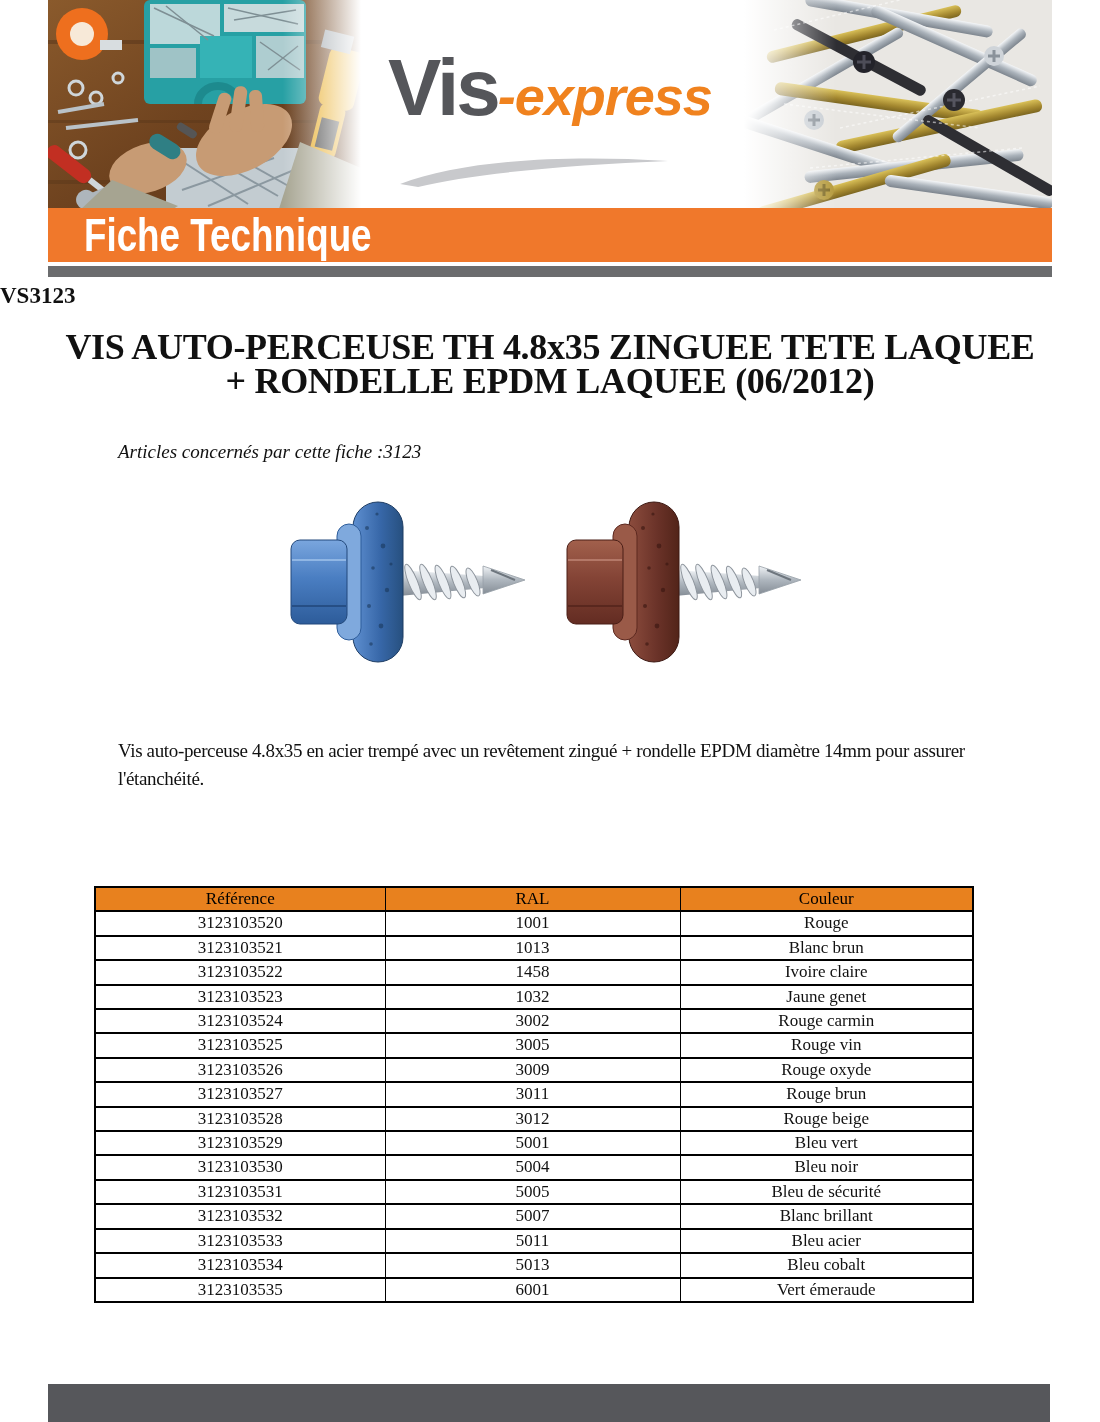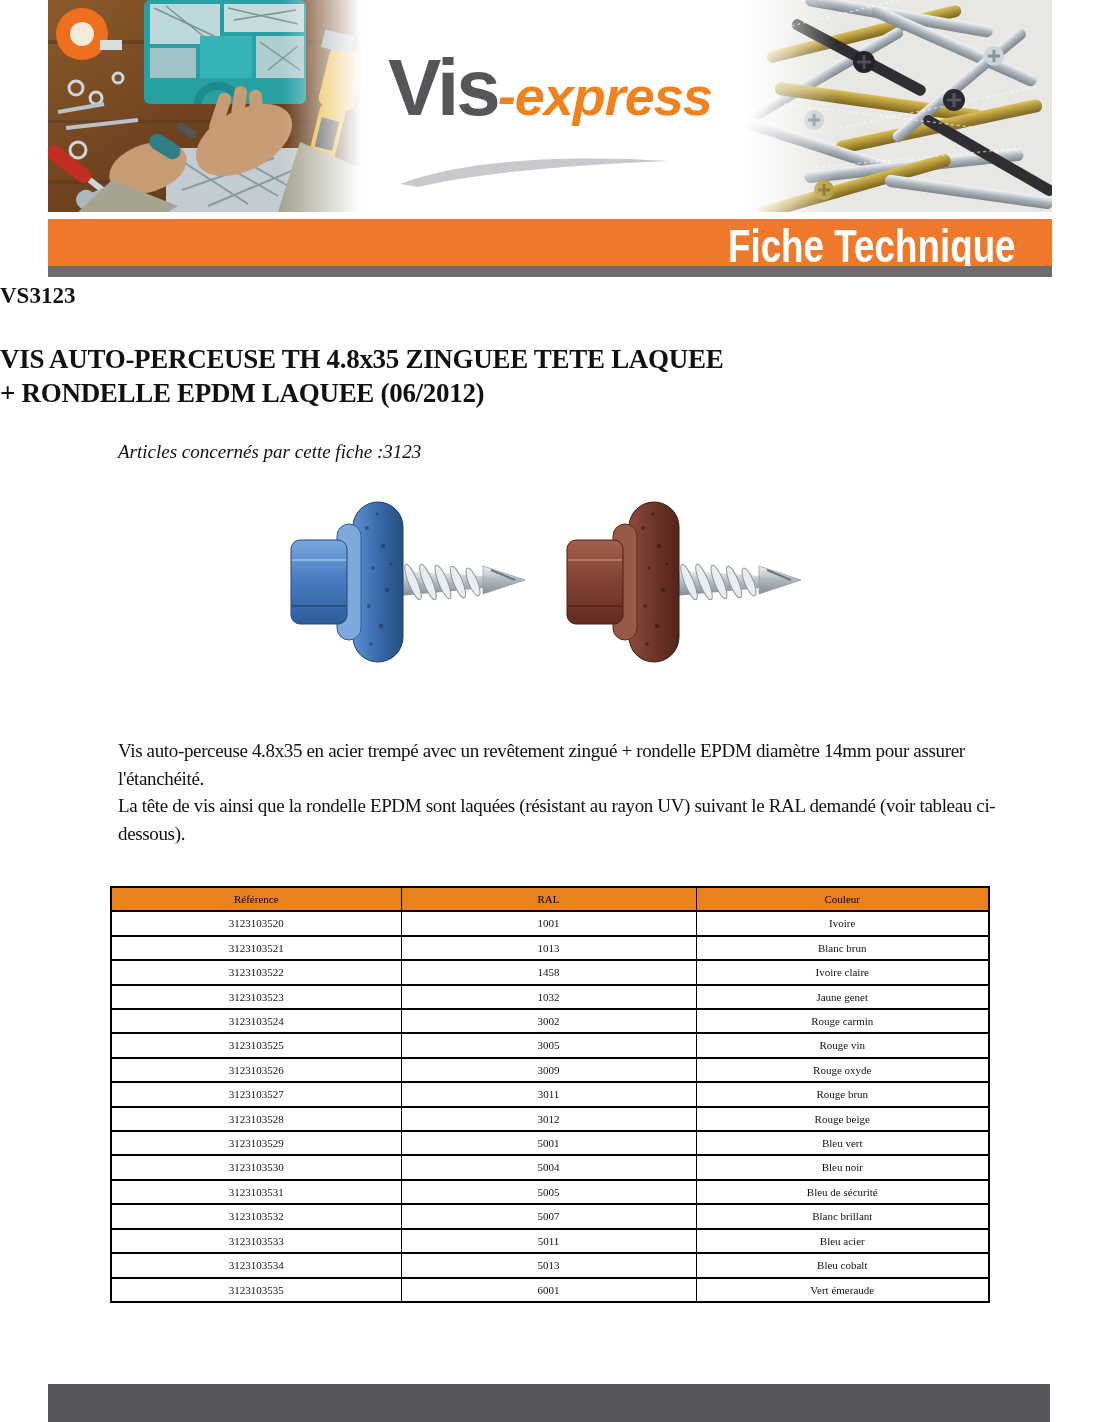--- a/index.html
+++ b/index.html
@@ -13,46 +13,46 @@
   .photo-right{right:0;width:308px;}
   .photo svg{display:block;width:100%;height:100%;}
 
   .logo{position:absolute;left:50%;top:50px;transform:translateX(-50%);text-align:left;white-space:nowrap;}
   .logo-line{font-family:"Liberation Sans",sans-serif;line-height:76px;}
   .logo-vis{font-size:80px;font-weight:bold;color:#55565A;letter-spacing:-3px;}
   .logo-express{font-size:54px;font-weight:bold;font-style:italic;color:#F0821E;letter-spacing:-1px;}
   .swoosh{display:block;margin:2px 0 0 6px;}
 
   
-  .banner{position:absolute;left:48px;top:219px;width:1004px;height:54px;background:#F0782B;
-          display:flex;align-items:center;justify-content:flex-end;}
+  .banner{position:absolute;left:48px;top:208px;width:1004px;height:54px;background:#F0782B;
+          display:flex;align-items:center;justify-content:flex-start;}
   .banner-text{display:inline-block;transform:scaleX(0.8);transform-origin:center;
                font-family:"Liberation Sans",sans-serif;font-weight:bold;font-size:46px;
                color:#ffffff;letter-spacing:0px;white-space:nowrap;}
   .divider{position:absolute;left:48px;top:266px;width:1004px;height:11px;background:#6B6C6E;}
 
   
   .doc-code{position:absolute;left:0;top:283px;width:1100px;text-align:left;
             font-weight:bold;font-size:23px;}
-  .doc-title{position:absolute;left:0;top:342px;width:1100px;
-             font-weight:bold;font-size:27px;line-height:34px;letter-spacing:-0.3px;}
+  .doc-title{position:absolute;left:0;top:330px;width:1100px;text-align:center;
+             font-weight:bold;font-size:36px;line-height:34px;letter-spacing:-0.3px;}
   .articles-note{position:absolute;left:118px;top:441px;font-style:italic;font-size:19px;}
 
   
   .product-images{position:absolute;left:0;top:494px;width:1100px;display:flex;
                   justify-content:center;gap:26px;}
   .product-images svg{display:block;}
 
   
   .description{position:absolute;left:118px;top:737px;width:882px;font-size:19px;
                line-height:27.5px;letter-spacing:-0.35px;}
 
   
-  table.ral{position:absolute;left:110px;top:886px;width:878px;border-collapse:collapse;
-            font-size:11px;table-layout:fixed;border-radius:6px;}
+  table.ral{position:absolute;left:94px;top:886px;width:878px;border-collapse:collapse;
+            font-size:17px;table-layout:fixed;border-radius:6px;}
   table.ral{border:2px solid #000;}
   table.ral th,table.ral td{border-left:1px solid #000;border-right:1px solid #000;
             border-top:2px solid #000;border-bottom:2px solid #000;
             text-align:center;padding:0;height:22.4px;line-height:22.4px;
             font-weight:normal;overflow:hidden;white-space:nowrap;}
   table.ral th{background:#E8811E;color:#000;}
 
   
   .footer{position:absolute;left:48px;top:1384px;width:1002px;height:38px;background:#56575B;}
 </style>
@@ -326,41 +326,40 @@
       </g>
       <rect x="50" y="30" width="24" height="116" rx="12" fill="#9a5a48" stroke="#5c281f" stroke-width="1"></rect>
       <rect x="4" y="46" width="56" height="84" rx="9" fill="url(#rHead)" stroke="#4a1e16" stroke-width="1"></rect>
       <line x1="5" y1="66" x2="59" y2="66" stroke="#bd8272" stroke-width="2" opacity="0.8"></line>
       <line x1="5" y1="112" x2="59" y2="112" stroke="#50221a" stroke-width="2" opacity="0.7"></line>
     </svg>
   </div>
 
   <div class="description">
     <div>Vis auto-perceuse 4.8x35 en acier trempé avec un revêtement zingué + rondelle EPDM diamètre 14mm pour assurer l'étanchéité.</div>
-    <div>La tête de vis ainsi que la rondelle EPDM sont laquées (résistant au rayon UV) suivant le RAL demandé (voir tableau ci-dessous).</div>
   </div>
 
   <table class="ral">
     <colgroup>
         <col style="width:290px">
         <col style="width:295px">
         <col style="width:293px">
       </colgroup>
     <thead>
       <tr>
         <th>Référence</th>
         <th>RAL</th>
         <th>Couleur</th>
       </tr>
     </thead>
     <tbody>
         <tr>
           <td>3123103520</td>
           <td>1001</td>
-          <td>Ivoire</td>
+          <td>Rouge</td>
         </tr>
         <tr>
           <td>3123103521</td>
           <td>1013</td>
           <td>Blanc brun</td>
         </tr>
         <tr>
           <td>3123103522</td>
           <td>1458</td>
           <td>Ivoire claire</td>

